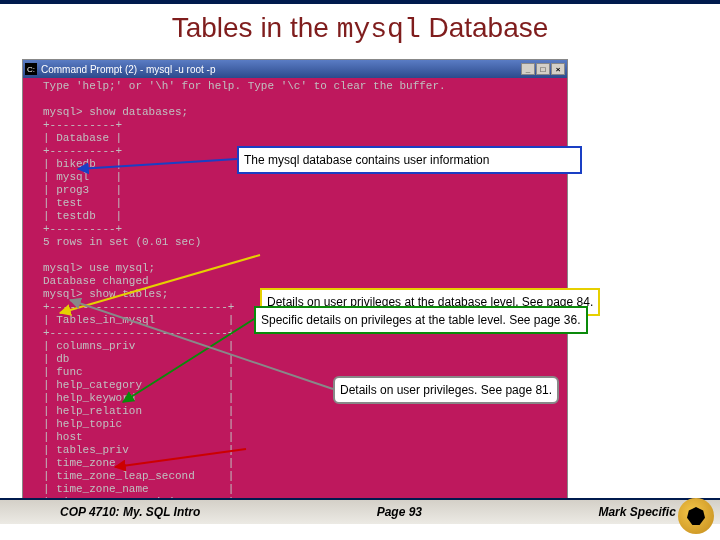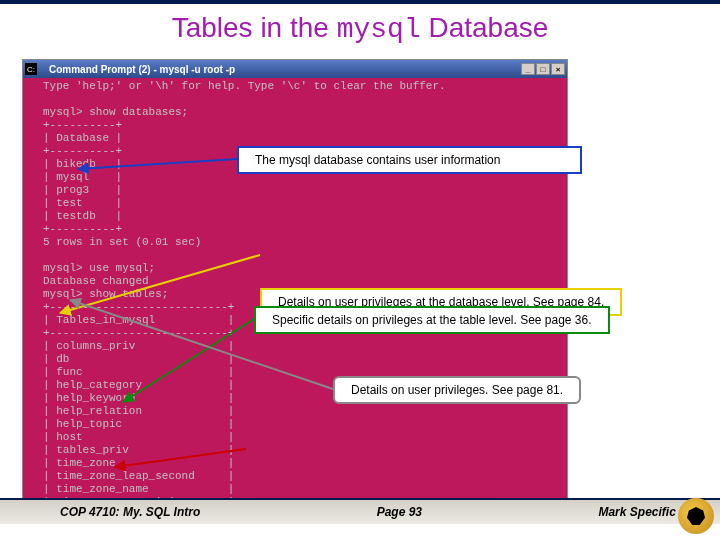--- a/index.html
+++ b/index.html
@@ -14,21 +14,21 @@
   .slide {
     width: 720px;
     height: 540px;
     position: relative;
     background: #fff;
     border-top: 4px solid #001a4d;
   }
   .title {
     text-align: center;
     font-size: 28px;
-    color: #a21caf;
+    color: #7f1d1d;
     padding: 8px 0 6px 0;
     font-weight: normal;
   }
   .title .mono {
     font-family: "Courier New", monospace;
   }
   .terminal-window {
     position: absolute;
     top: 55px;
     left: 22px;
@@ -50,21 +50,21 @@
     width: 12px;
     height: 12px;
     background: #000;
     margin-right: 4px;
     display: inline-flex;
     align-items: center;
     justify-content: center;
     color: #fff;
     font-size: 8px;
   }
-  .titlebar-text { flex: 1; font-weight: bold; margin-left: 8px; }
+  .titlebar-text { flex: 1; font-weight: normal; }
   .titlebar-btns { display: flex; gap: 1px; }
   .titlebar-btn {
     width: 14px;
     height: 12px;
     background: #d4d0c8;
     border: 1px solid #888;
     display: flex;
     align-items: center;
     justify-content: center;
     font-size: 8px;
@@ -80,21 +80,21 @@
     padding: 2px 20px;
     white-space: pre;
     background: #be185d;
     height: calc(100% - 18px);
     overflow: hidden;
   }
   .callout {
     position: absolute;
     background: #fff;
     font-size: 12px;
-    padding: 5px 16px;
+    padding: 5px 5px;
     white-space: nowrap;
     z-index: 5;
   }
   .callout.blue   { border: 2px solid #1a3fc4; }
   .callout.yellow { border: 2px solid #e6d000; }
   .callout.green  { border: 2px solid #0a8a0a; }
   .callout.gray   { border: 2px solid #888; }
   .callout.red    { border: 2px solid #cc0000; }
 
   #c1 { top: 142px; left: 237px; width: 345px; }

